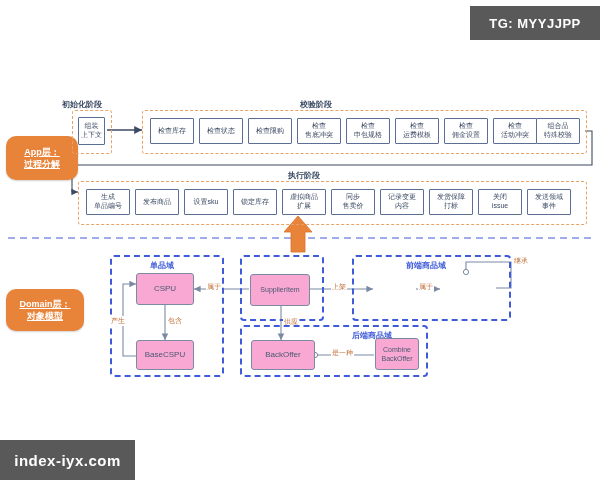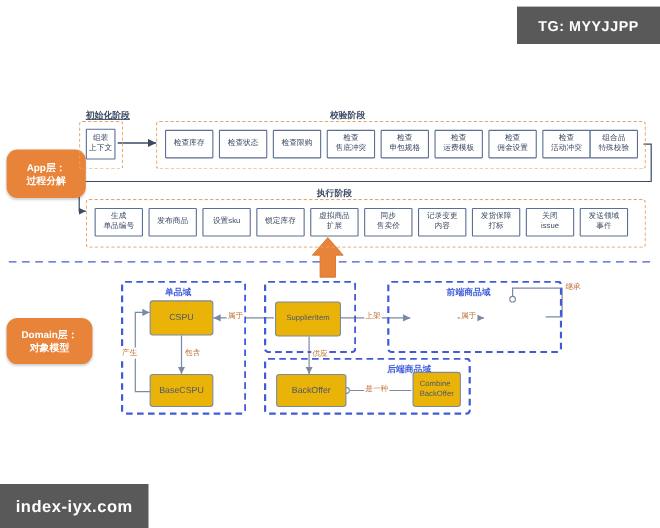--- a/index.html
+++ b/index.html
@@ -23,21 +23,21 @@
   
   .layer-badge{
     position:absolute;background:#e8833a;color:#ffffff;
     border-radius:10px;display:flex;flex-direction:column;
     align-items:center;justify-content:center;
     font-size:9px;font-weight:bold;line-height:1.35;
     box-shadow:0 1px 2px rgba(0,0,0,.18);
   }
   #badge-app{left:6px;top:136px;width:72px;height:44px;}
   #badge-domain{left:6px;top:289px;width:78px;height:42px;}
-  .layer-badge span{white-space:nowrap;}
+  .layer-badge span{white-space:nowrap;text-decoration:underline;}
 
   
   .stage-group{position:absolute;border:1px dashed #e8a266;border-radius:3px;background:transparent;}
   .stage-title{
     position:absolute;font-size:8px;color:#3a4a63;font-weight:bold;white-space:nowrap;
   }
 
   
   .pbox{
     position:absolute;border:1px solid #5b6e94;background:#ffffff;
@@ -46,22 +46,22 @@
     padding:0 1px;box-sizing:border-box;
   }
   .pbox span{white-space:pre-line;}
 
   
   .dgroup{position:absolute;border:2px dashed #3f5bd9;border-radius:4px;}
   .dtitle{position:absolute;font-size:8px;font-weight:bold;color:#3f5bd9;white-space:nowrap;}
 
   
   .ebox{
-    position:absolute;border:1px solid #7b8aa3;background:#eab308;border-radius:3px;
-    display:flex;align-items:center;justify-content:center;text-align:left;
+    position:absolute;border:1px solid #7b8aa3;background:#f9a8d4;border-radius:3px;
+    display:flex;align-items:center;justify-content:center;text-align:center;
     font-size:8px;color:#4a5870;line-height:1.3;box-sizing:border-box;
   }
   .ebox span{white-space:pre-line;}
 
   
   .elabel{position:absolute;font-size:7px;color:#c0703a;background:#ffffff;padding:0 1px;white-space:nowrap;}
 
   svg.wires{position:absolute;left:0;top:0;width:600px;height:480px;pointer-events:none;}
 </style>
 </head>
@@ -111,21 +111,21 @@
 
   <div class="layer-badge" id="badge-app">
     <span>App层：</span>
     <span>过程分解</span>
   </div>
   <div class="layer-badge" id="badge-domain">
     <span>Domain层：</span>
     <span>对象模型</span>
   </div>
 
-  <div class="stage-title" style="left:78px;top:99px;text-decoration:underline;">初始化阶段</div>
+  <div class="stage-title" style="left:62px;top:99px;">初始化阶段</div>
   <div class="stage-group" style="left:72px;top:110px;width:38px;height:42px;"></div>
   <div class="pbox" style="left:78px;top:117px;width:27px;height:28px;">
     <span>组装
 上下文</span>
   </div>
 
   <div class="stage-title" style="left:300px;top:99px;text-align:center;">校验阶段</div>
   <div class="stage-group" style="left:142px;top:110px;width:443px;height:42px;"></div>
   <div class="pbox" style="left:150px;top:118px;width:44px;height:26px;">
       <span>检查库存</span>

